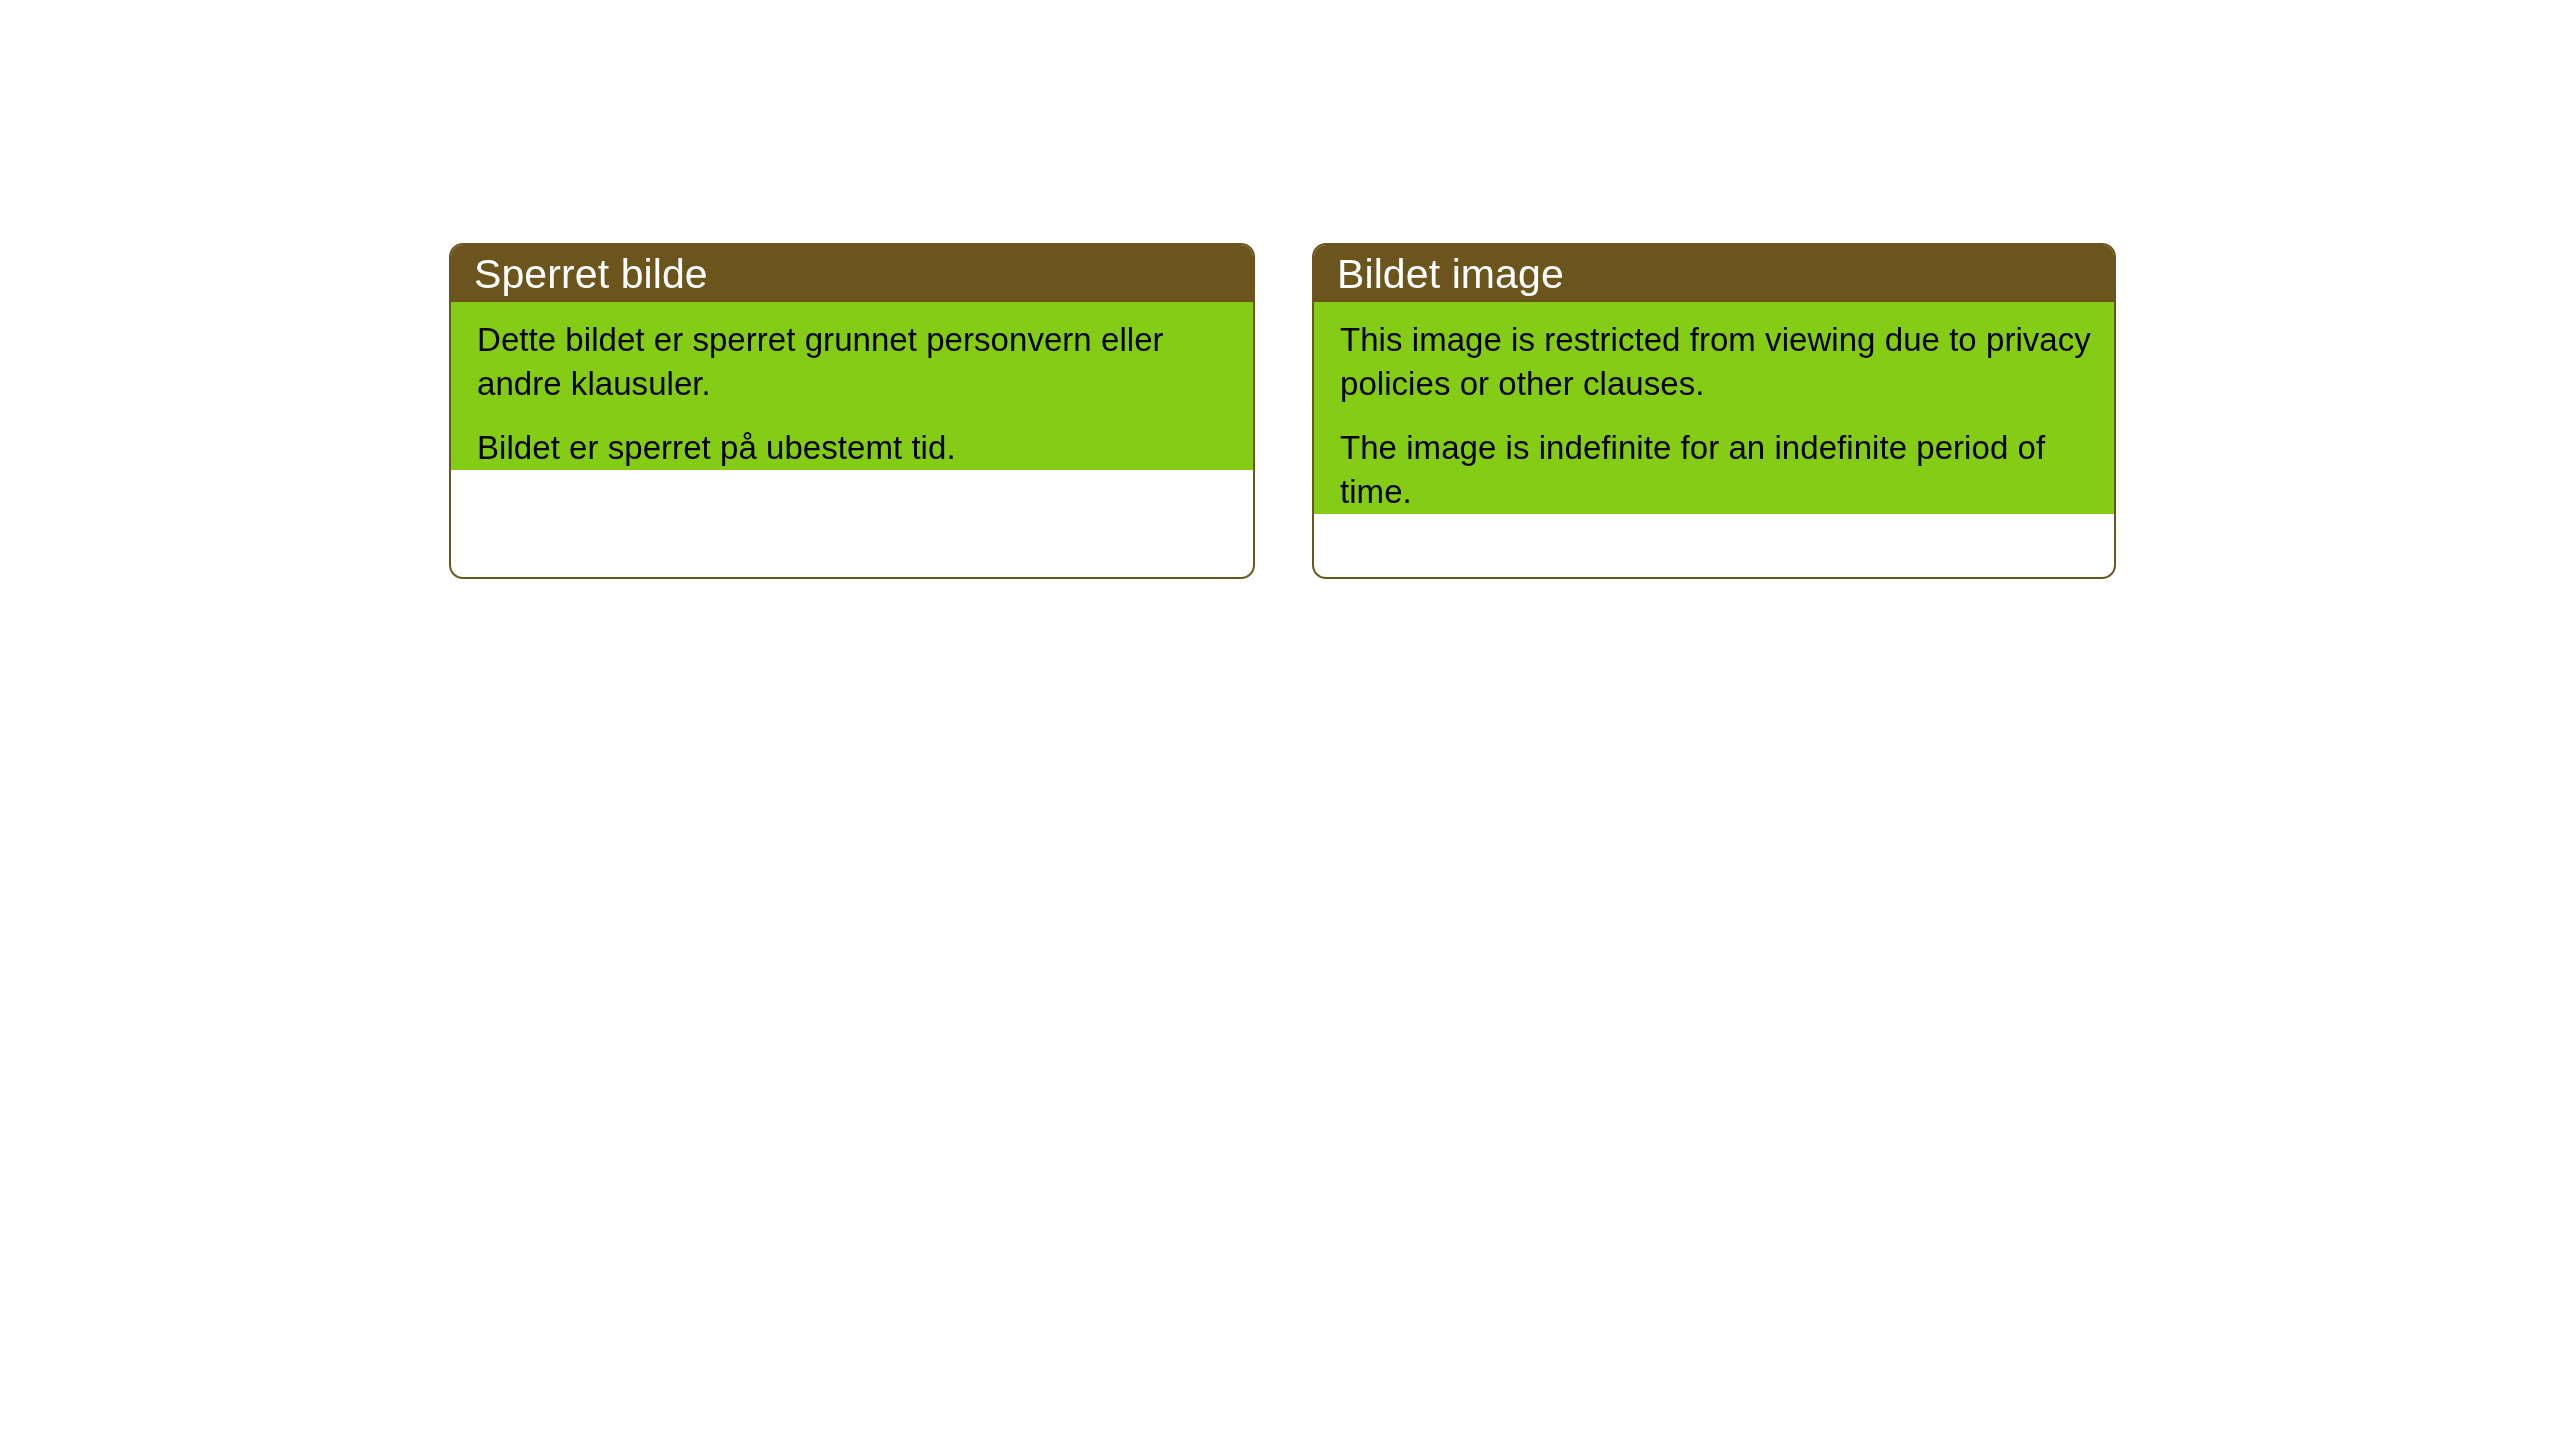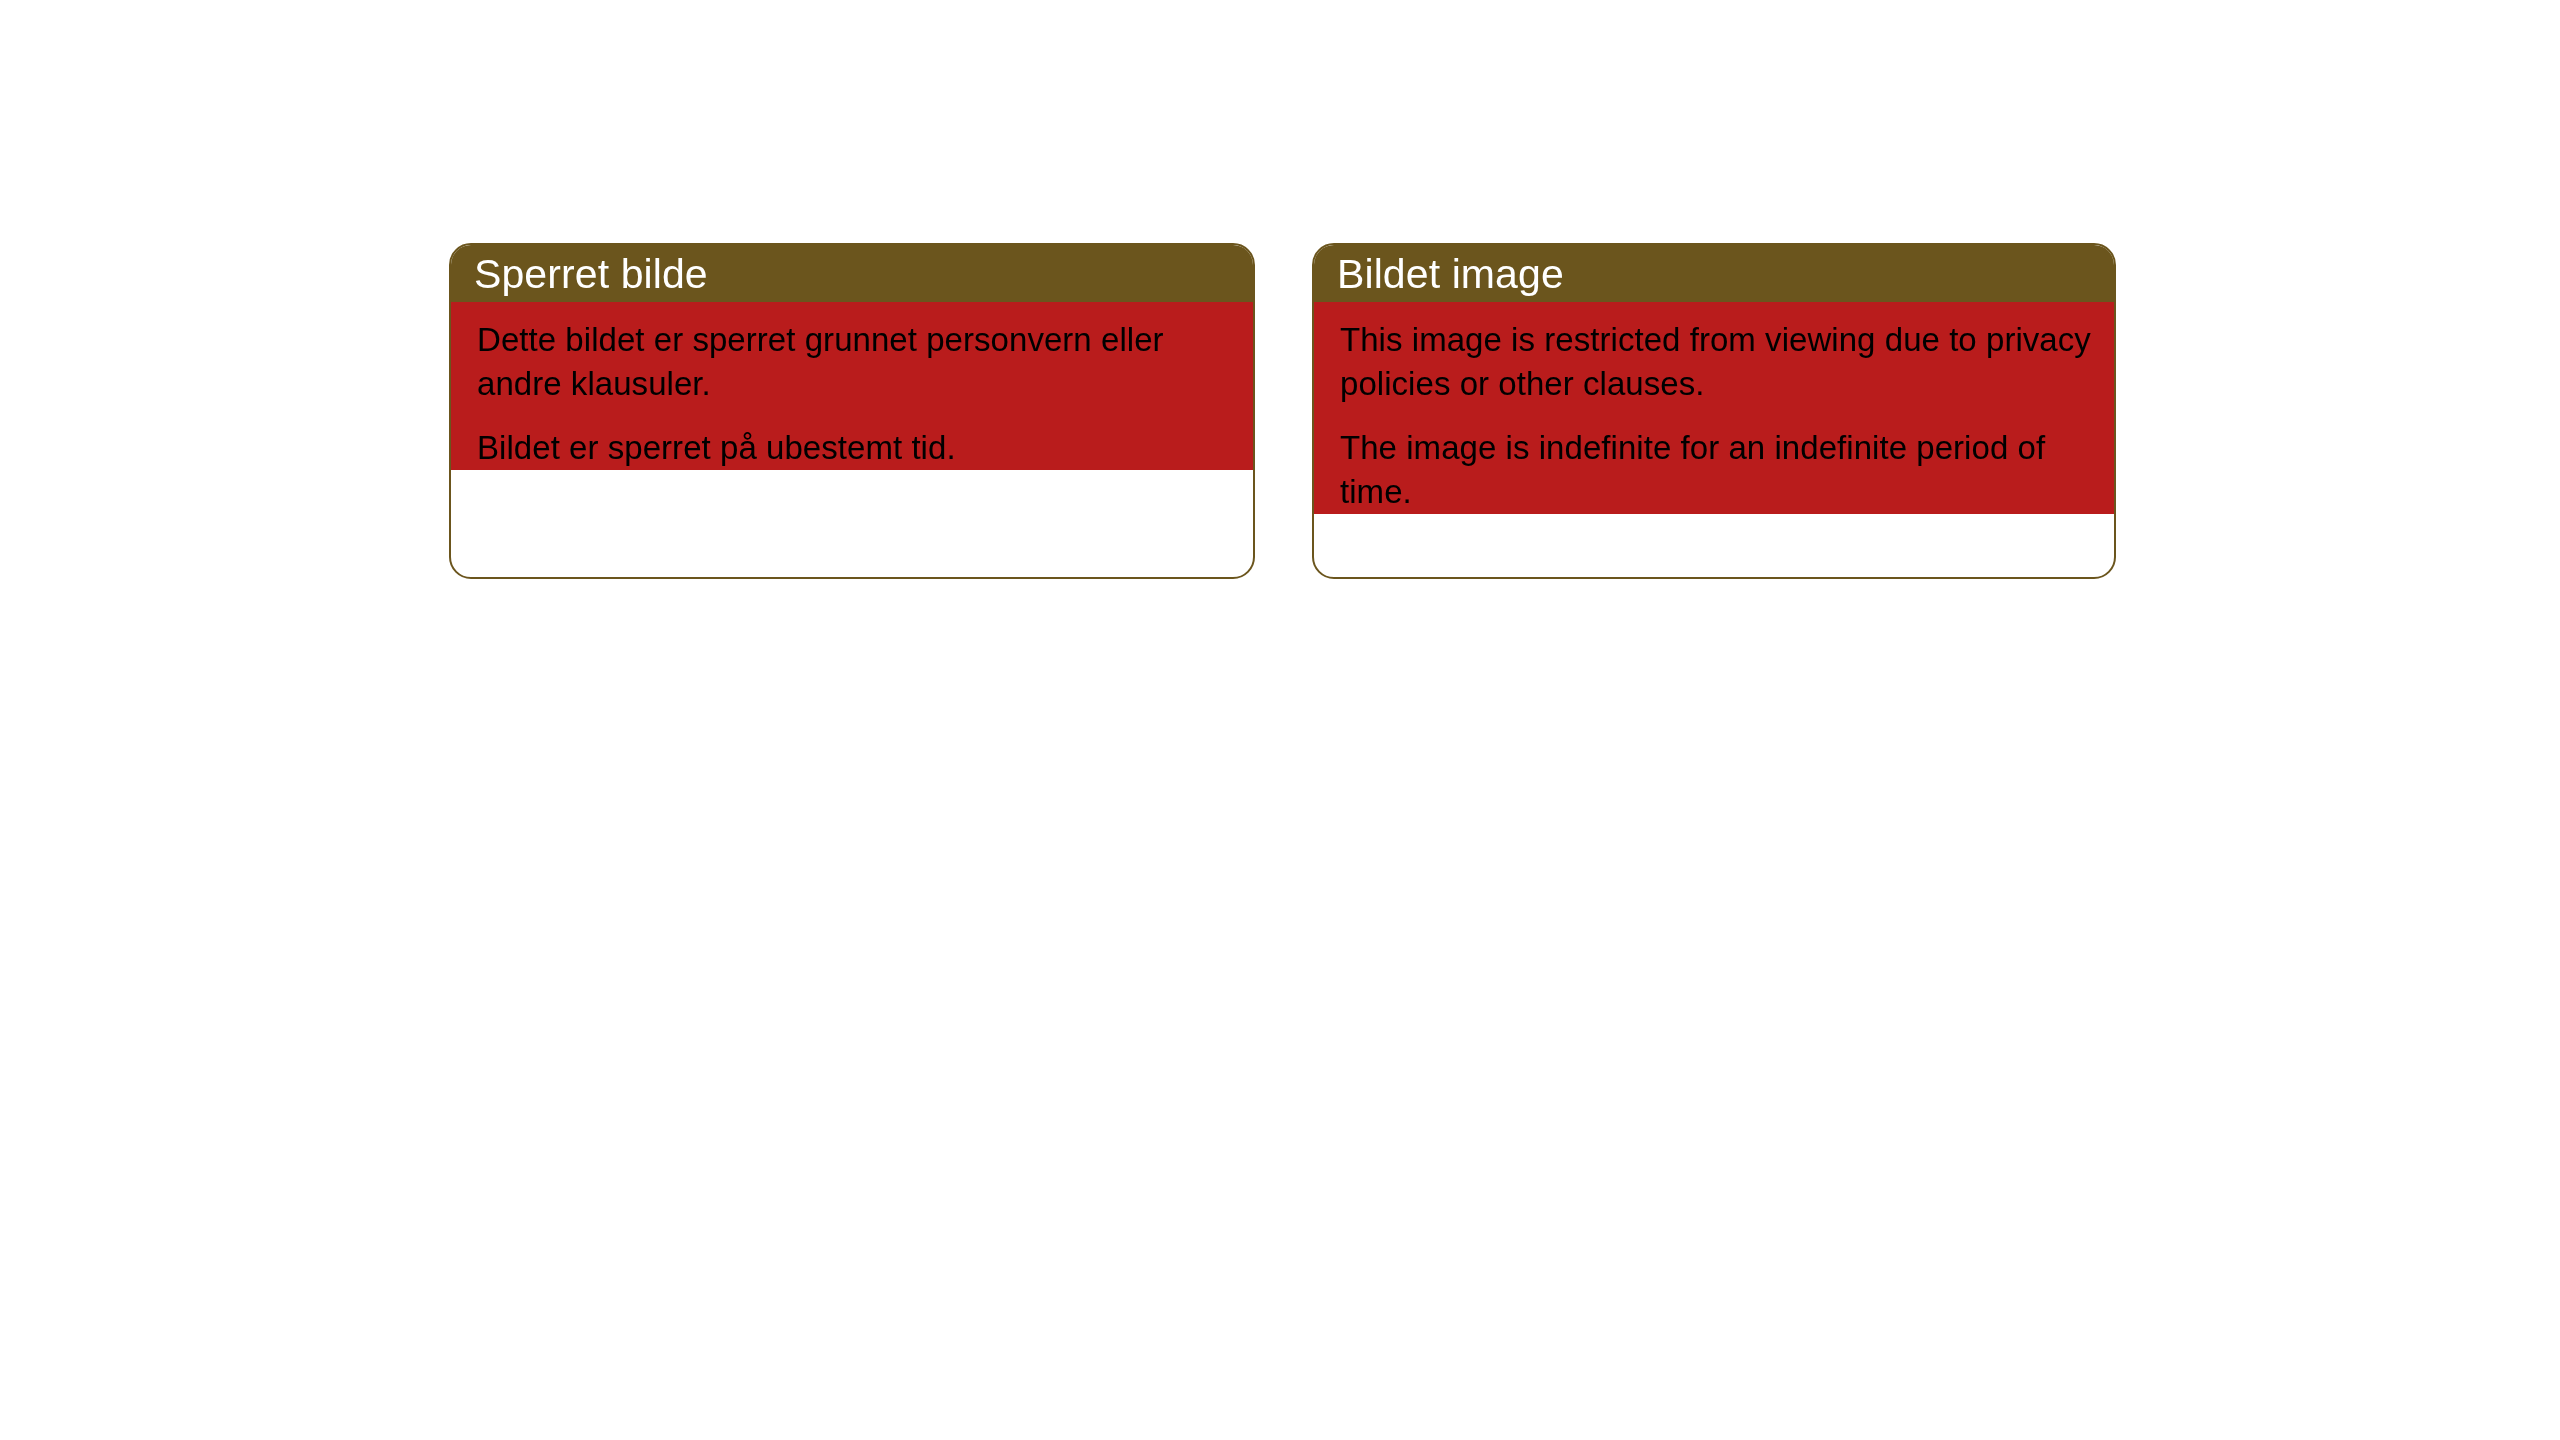--- a/index.html
+++ b/index.html
@@ -21,21 +21,21 @@
     top: 0;
     width: 2560px;
     height: 1440px;
   }
 
   .notice-panel {
     position: absolute;
     box-sizing: border-box;
     background: #ffffff;
     border: 2px solid #6b551d;
-    border-radius: 22px;
+    border-radius: 14px;
     overflow: hidden;
   }
 
   .notice-panel.panel-no {
     left: 449px;
     top: 243px;
     width: 806px;
     height: 336px;
   }
 
@@ -63,21 +63,21 @@
     font-weight: 400;
     letter-spacing: 0.1px;
     white-space: nowrap;
     position: relative;
     top: 1px;
   }
 
   .panel-body {
     box-sizing: border-box;
     padding: 16px 22px 0 26px;
-    background: #b91c1c;
+    background: #84cc16;
   }
 
   .panel-paragraph {
     color: #000000;
     font-size: 33px;
     line-height: 44px;
     font-weight: 400;
     margin: 0;
     letter-spacing: 0.05px;
   }

